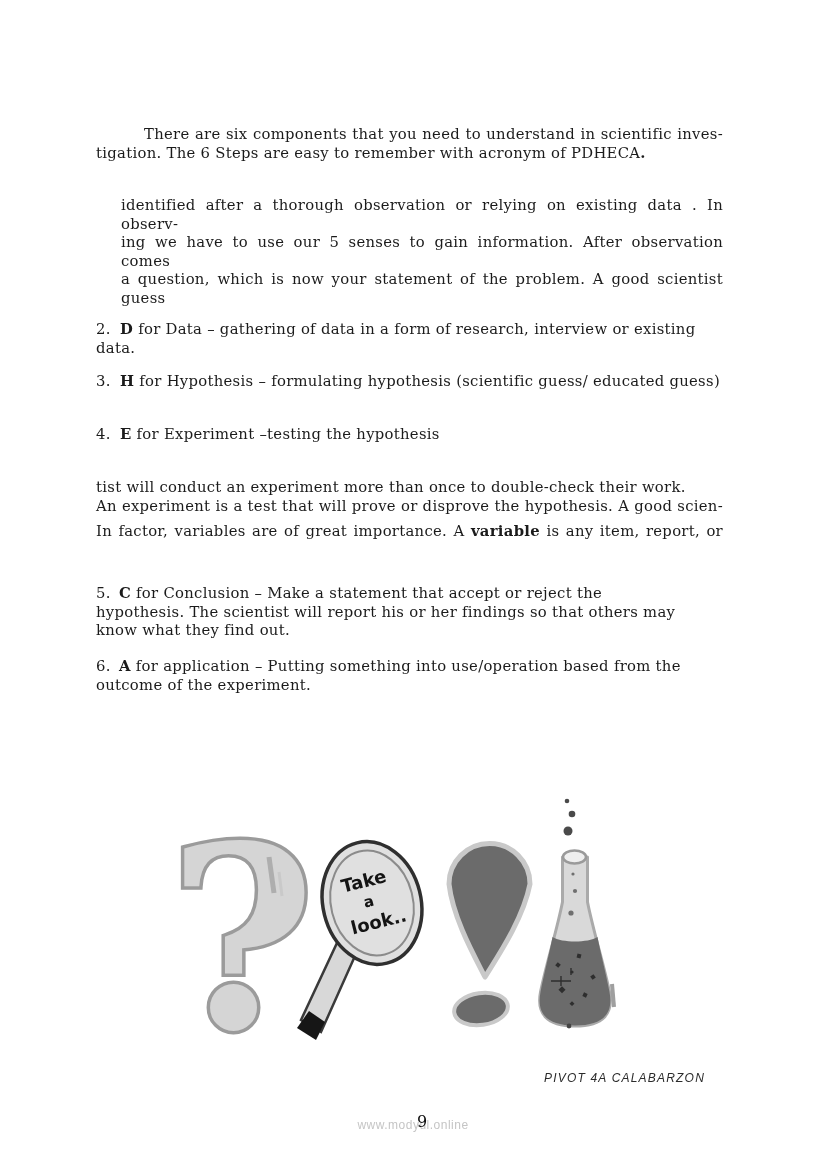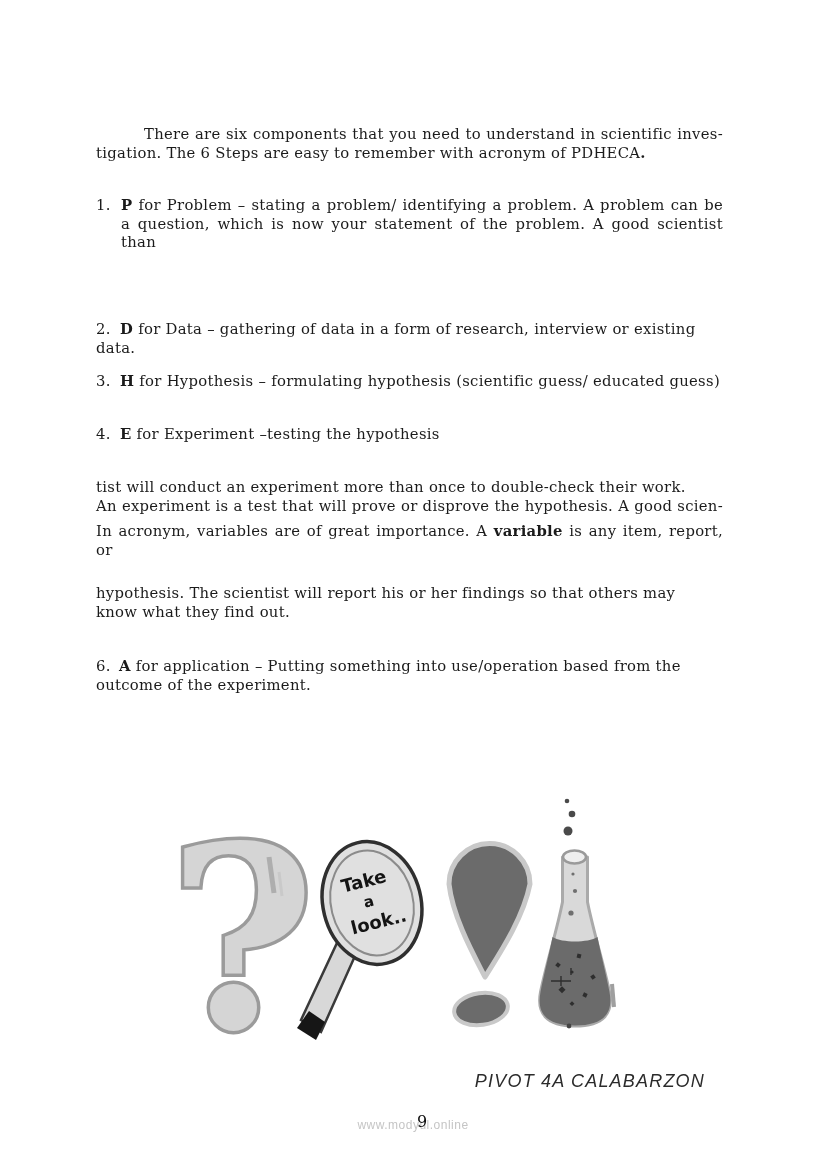--- a/index.html
+++ b/index.html
@@ -41,21 +41,21 @@
     top: 780px;
     width: 826px;
     height: 280px;
   }
   .brand {
     position: absolute;
     top: 1071px;
     right: 121px;
     font-family: "Liberation Sans", sans-serif;
     font-style: italic;
-    font-size: 18px;
+    font-size: 12px;
     letter-spacing: 1.2px;
     color: #2b2b2b;
   }
   .watermark {
     position: absolute;
     top: 1118px;
     left: 0;
     width: 826px;
     text-align: center;
     font-family: "Liberation Sans", sans-serif;
@@ -87,46 +87,48 @@
 
 <div class="page">
   <div class="content">
 
     <div class="tblock" style="top:125px">
       <span class="line jl indent1">There are six components that you need to understand in scientific inves-</span>
       <span class="line"><span>tigation.  The 6 Steps are easy to remember with acronym of PDHECA</span><b>.</b></span>
     </div>
 
     <div class="tblock hang" style="top:196px">
-      <span class="line jl"><span class="num1">1.</span><b>P</b><span> for Problem – stating a problem/ identifying a problem. A problem can be</span></span>
-      <span class="line jl">a question, which is now your statement of the problem. A good scientist than</span>
+      <span class="line jl">identified after a thorough observation or relying on existing data . In observ-</span>
+      <span class="line jl">ing we have to use our 5 senses to gain information. After observation comes</span>
+      <span class="line jl">a question, which is now your statement of the problem. A good scientist guess</span>
     </div>
 
     <div class="tblock" style="top:320px">
       <span class="line"><span class="numi">2.</span><b>D</b><span> for Data – gathering of data in a form of research, interview or existing  data.</span></span>
     </div>
 
     <div class="tblock" style="top:372px">
       <span class="line"><span class="numi">3.</span><b>H</b><span> for Hypothesis – formulating hypothesis (scientific guess/ educated guess)</span></span>
     </div>
 
     <div class="tblock" style="top:425px">
       <span class="line"><span class="numi">4.</span><b>E</b><span> for Experiment –testing the hypothesis</span></span>
     </div>
 
     <div class="tblock" style="top:478px">
       <span class="line">tist will conduct an experiment more than once to double-check their work.</span>
       <span class="line jl">An experiment is a test that will prove or disprove the hypothesis. A good scien-</span>
     </div>
 
     <div class="tblock" style="top:522px">
-      <span class="line jl"><span>In acronym, variables are of great importance. A </span><b>variable</b><span> is any item, report, or</span></span>
+      <span class="line jl"><span>In factor, variables are of great importance. A </span><b>variable</b><span> is any item, report, or</span></span>
     </div>
 
     <div class="tblock" style="top:584px">
+      <span class="line"><span class="num56">5.</span><b>C</b><span> for Conclusion – Make a statement that accept or reject the</span></span>
       <span class="line">hypothesis. The scientist will report his or her findings so that others may</span>
       <span class="line">know what they find out.</span>
     </div>
 
     <div class="tblock" style="top:657px">
       <span class="line"><span class="num56">6.</span><b>A</b><span> for application – Putting something into use/operation based from the</span></span>
       <span class="line">outcome of the experiment.</span>
     </div>
   </div>
 

